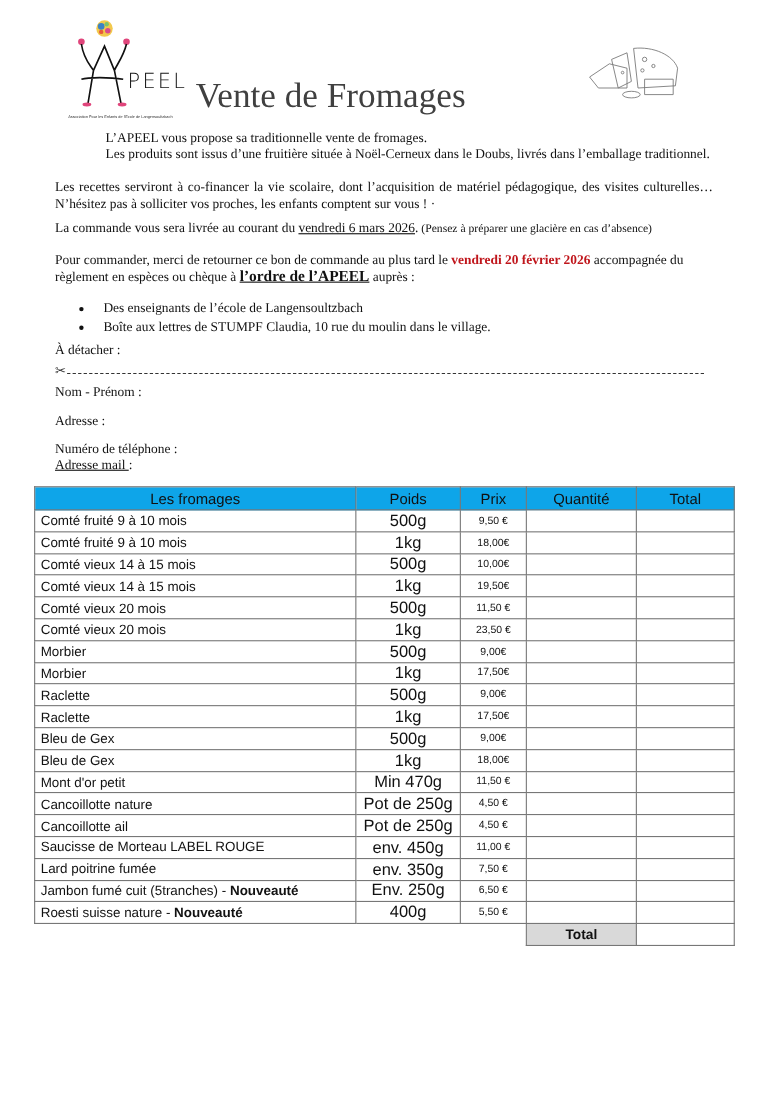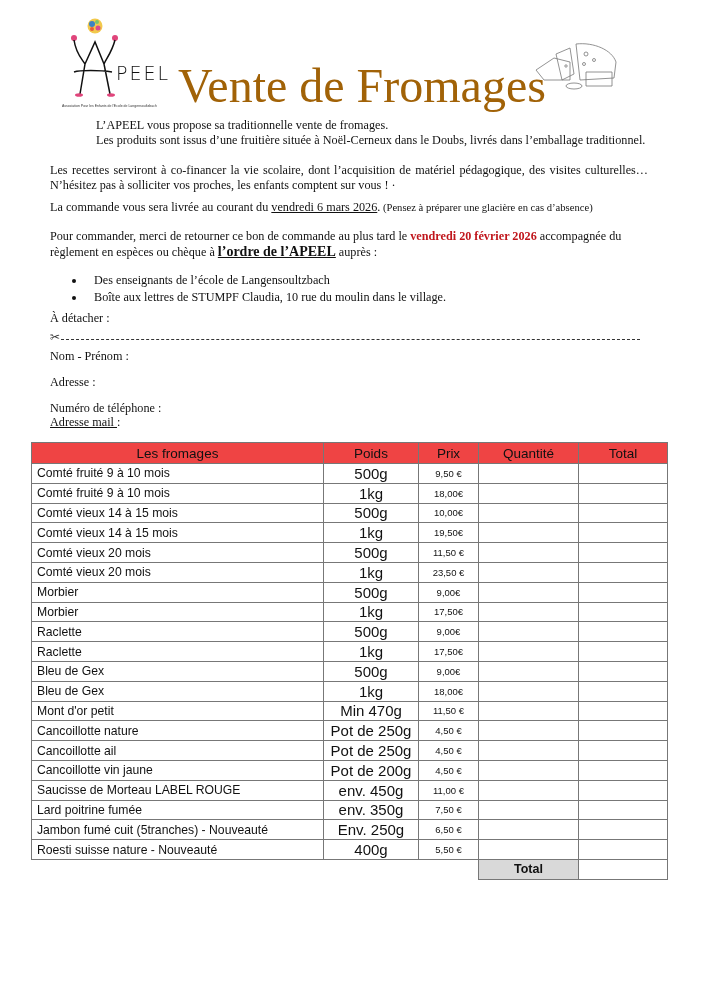--- a/index.html
+++ b/index.html
@@ -6,21 +6,21 @@
   body { width: 707px; height: 1000px; position: relative; overflow: hidden;
          font-family: "Liberation Serif", serif; color: #111; }
   .abs { position: absolute; }
 
   
   .logo { left: 52px; top: 14px; width: 125px; height: 100px; }
   .logo-tagline { position: absolute; left: 10px; top: 90px; font-family: "Liberation Sans", sans-serif;
                   font-size: 3.5px; color: #333; white-space: nowrap; }
 
   
-  .title { left: 178px; top: 62px; font-size: 48px; line-height: 48px; color: #a16207; white-space: nowrap; }
+  .title { left: 178px; top: 62px; font-size: 32px; line-height: 48px; color: #404040; white-space: nowrap; }
 
   
   .cheese { left: 534px; top: 38px; width: 90px; height: 56px; }
 
   
   .p { font-size: 12.2px; line-height: 15px; }
   .intro { left: 96px; top: 118px; width: 552px; text-align: justify; }
   .intro2 { left: 50px; top: 163px; width: 598px; text-align: justify; text-align-last: left; }
   .delivery { left: 50px; top: 200px; width: 620px; white-space: nowrap; }
   .delivery .small { font-size: 10.6px; }
@@ -38,26 +38,26 @@
   .scissors { position: absolute; left: 0; top: -3px; font-size: 12px; line-height: 14px; font-family: "DejaVu Sans", sans-serif; color:#333; }
   .dashes { position: absolute; left: 11px; right: 0; top: 6px; border-top: 1.4px dashed #333; }
 
   .field { left: 50px; font-size: 12.2px; line-height: 15px; }
   .field-mail { font-weight: normal; text-decoration: underline; }
 
   
   table.order-table { position: absolute; left: 31px; top: 442px; border-collapse: collapse;
                       font-family: "Liberation Sans", sans-serif; table-layout: fixed; }
   .order-table td, .order-table th { border: 1px solid #777; padding: 0; height: 19.8px; box-sizing: border-box; }
-  .order-table th { background: #ef4444; font-weight: normal; font-size: 13.5px; height: 21px; color: #111; }
+  .order-table th { background: #0ea5e9; font-weight: normal; font-size: 13.5px; height: 21px; color: #111; }
   .order-table td.name { text-align: left; padding-left: 5px; font-size: 12.2px; white-space: nowrap; }
   .order-table td.w { text-align: center; font-size: 15px; }
   .order-table td.p { text-align: center; font-size: 9.5px; line-height: normal; }
   .order-table td.e { background: #fff; }
-  .order-table b { font-weight: normal; text-align: center; }
+  .order-table b { font-weight: bold; text-align: center; }
   .order-table td.blank { border: none; border-top: 1px solid #777; }
   .order-table td.total-label { background: #d9d9d9; font-weight: bold; text-align: center; font-size: 12.5px; }
 </style>
 </head>
 <body>
 
 <div class="abs logo">
   <svg width="125" height="100" viewBox="0 0 125 100">
 
     <circle cx="43" cy="12" r="7.5" fill="#f2c94c"></circle>
@@ -246,27 +246,20 @@
         <td class="e"></td>
       </tr>
       <tr>
         <td class="name"><span>Cancoillotte ail</span><b></b></td>
         <td class="w">Pot de 250g</td>
         <td class="p">4,50 €</td>
         <td class="e"></td>
         <td class="e"></td>
       </tr>
       <tr>
-        <td class="name"><span>Cancoillotte vin jaune</span><b></b></td>
-        <td class="w">Pot de 200g</td>
-        <td class="p">4,50 €</td>
-        <td class="e"></td>
-        <td class="e"></td>
-      </tr>
-      <tr>
         <td class="name"><span>Saucisse de Morteau LABEL ROUGE</span><b></b></td>
         <td class="w">env. 450g</td>
         <td class="p">11,00 €</td>
         <td class="e"></td>
         <td class="e"></td>
       </tr>
       <tr>
         <td class="name"><span>Lard poitrine fumée</span><b></b></td>
         <td class="w">env. 350g</td>
         <td class="p">7,50 €</td>

